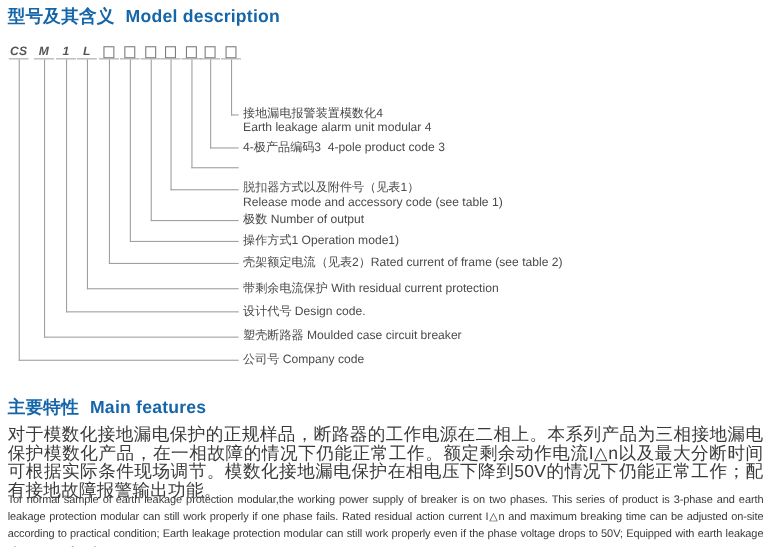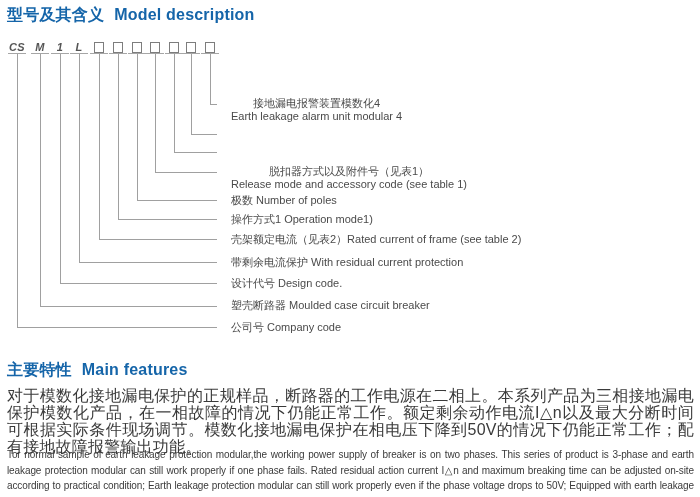--- a/index.html
+++ b/index.html
@@ -21,22 +21,22 @@
   }
   .code-box{
     position:absolute;top:42px;width:8px;height:9px;
     border:1px solid #7d7d7d;background:#fff;
   }
   .code-underline{position:absolute;top:53px;height:1px;width:18px;background:#a6a6a6;}
   .connector{
     position:absolute;border-left:1px solid #a0a0a0;border-bottom:1px solid #a0a0a0;
   }
   .code-label{
-    position:absolute;left:231px;font-size:11px;color:#4a4a4a;
-    line-height:13px;white-space:pre;text-align:center;
+    position:absolute;left:221px;font-size:11px;color:#4a4a4a;
+    line-height:13px;white-space:pre;
   }
   .para{position:absolute;left:7px;width:687px;text-align:justify;margin:0;}
   #para-zh{top:387px;font-size:16px;line-height:17px;color:#3a3a3a;letter-spacing:.2px;}
   #para-en{top:447px;font-size:10px;line-height:15.5px;color:#3a3a3a;letter-spacing:-.1px;}
 </style>
 </head>
 <body>
 
 <div class="page">
 
@@ -73,22 +73,23 @@
       <span class="code-box" style="left: 169px;"></span>
       <span class="code-underline" style="left: 165px;"></span>
       <span class="connector" style="left: 174px; top: 54px; width: 42px; height: 98px;"></span>
       <span class="code-box" style="left: 186px;"></span>
       <span class="code-underline" style="left: 182px;"></span>
       <span class="connector" style="left: 191px; top: 54px; width: 25px; height: 80px;"></span>
       <span class="code-box" style="left: 205px;"></span>
       <span class="code-underline" style="left: 201px;"></span>
       <span class="connector" style="left: 210px; top: 54px; width: 6px; height: 50px;"></span>
       <div class="code-label" style="top: 97px;"><div>接地漏电报警装置模数化4</div><div>Earth leakage alarm unit modular 4</div></div>
+      <div class="code-label" style="top: 128px;"><div>4-极产品编码3  4-pole product code 3</div></div>
       <div class="code-label" style="top: 165px;"><div>脱扣器方式以及附件号（见表1）</div><div>Release mode and accessory code (see table 1)</div></div>
-      <div class="code-label" style="top: 194px;"><div>极数 Number of poles</div></div>
+      <div class="code-label" style="top: 194px;"><div>极数 Number of output</div></div>
       <div class="code-label" style="top: 213px;"><div>操作方式1 Operation mode1)</div></div>
       <div class="code-label" style="top: 233px;"><div>壳架额定电流（见表2）Rated current of frame (see table 2)</div></div>
       <div class="code-label" style="top: 256px;"><div>带剩余电流保护 With residual current protection</div></div>
       <div class="code-label" style="top: 277px;"><div>设计代号 Design code.</div></div>
       <div class="code-label" style="top: 321px;"><div>公司号 Company code</div></div>
       <div class="code-label" style="top: 299px;"><div>塑壳断路器 Moulded case circuit breaker</div></div>
     </div>
 
   <div class="sec-title" id="title-features">
     <span>主要特性</span>

